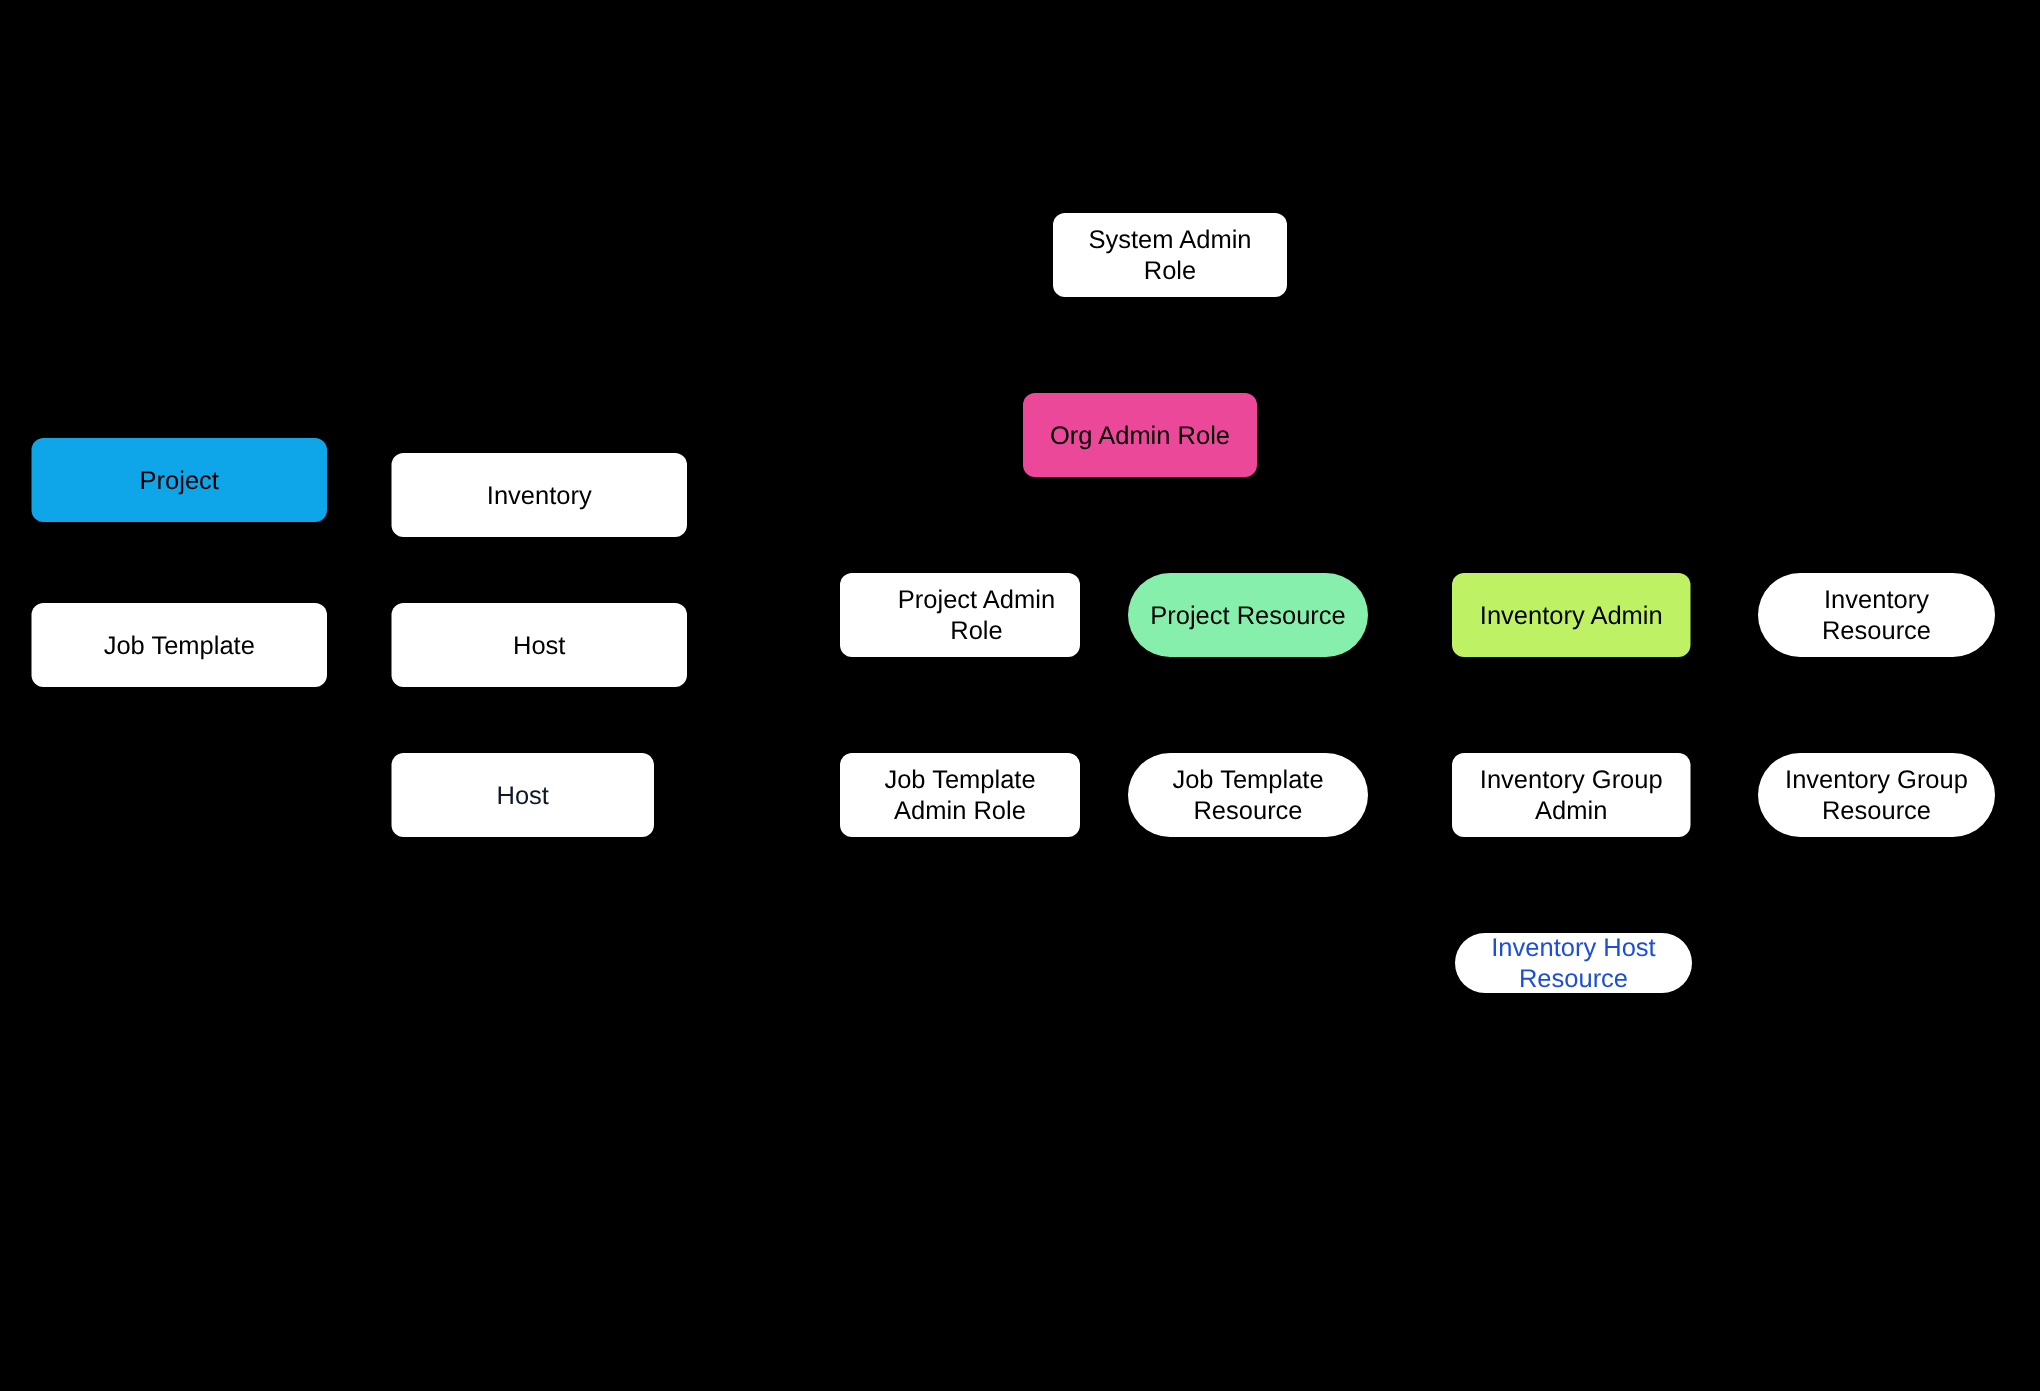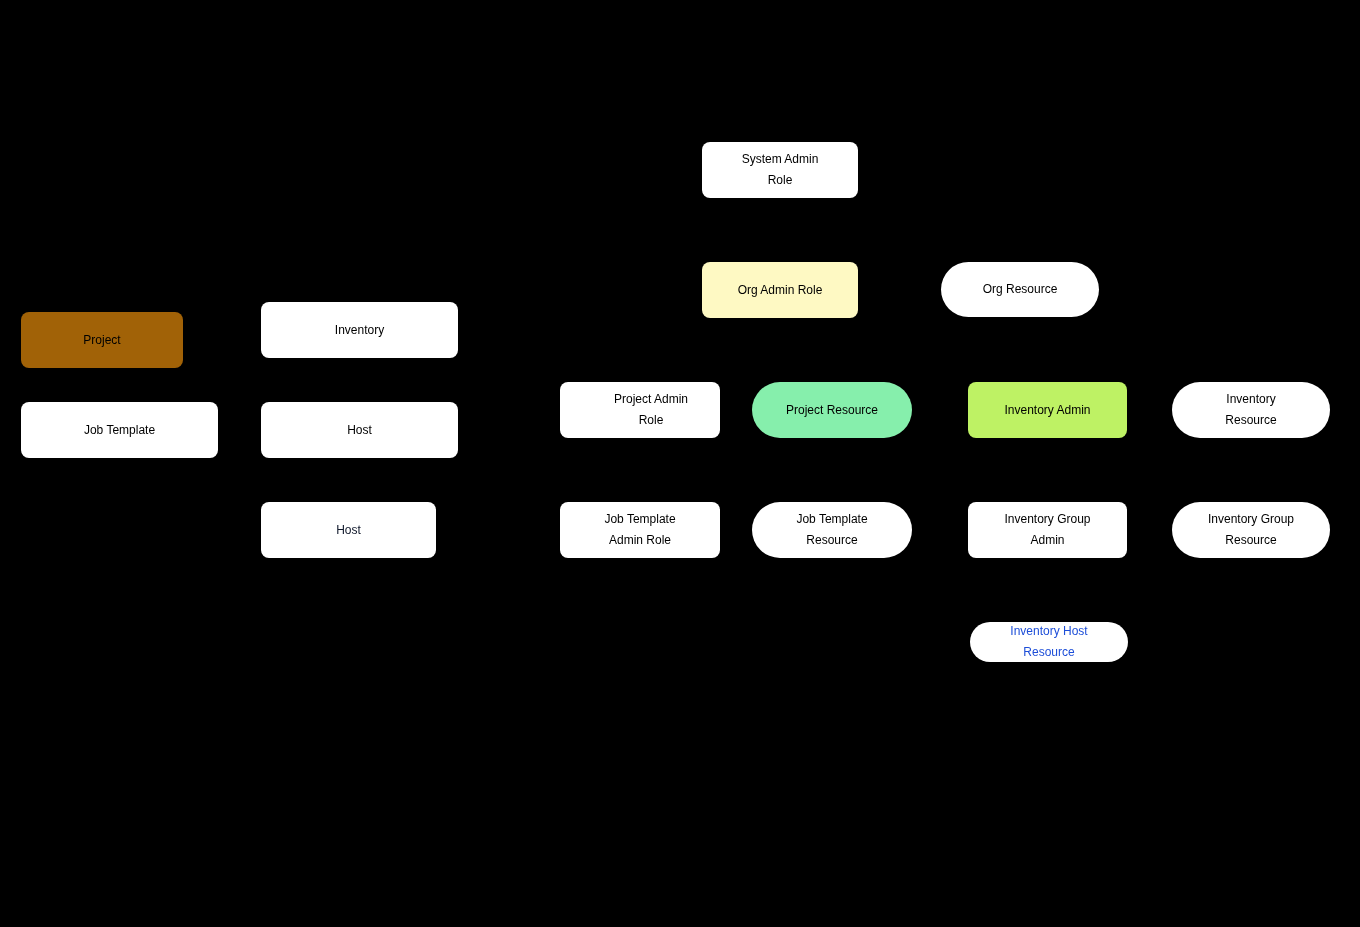--- a/index.html
+++ b/index.html
@@ -17,46 +17,45 @@
     position: relative;
     width: 1360px;
     height: 927px;
   }
   .node {
     position: absolute;
     display: flex;
     align-items: center;
     justify-content: center;
     text-align: center;
-    font-size: 12px;
+    font-size: 17px;
     font-weight: 400;
     line-height: 21px;
     white-space: pre-line;
     box-sizing: border-box;
   }
   .node.rect {
     border-radius: 8px;
   }
   .node.pill {
     border-radius: 28px;
   }
 </style>
 </head>
 <body style="background: rgb(0, 0, 0);">
 
 <div class="canvas" style="width: 1360px; height: 927px; background: rgb(0, 0, 0);">
-    <div class="node rect" style="left: 21px; top: 312px; width: 162px; height: 56px; background: #a16207; color: rgb(0, 0, 0);">Project</div>
+    <div class="node rect" style="left: 21px; top: 292px; width: 197px; height: 56px; background: #0ea5e9; color: rgb(0, 0, 0);">Project</div>
     <div class="node rect" style="left: 261px; top: 302px; width: 197px; height: 56px; background: rgb(255, 255, 255); color: rgb(0, 0, 0);">Inventory</div>
     <div class="node rect" style="left: 21px; top: 402px; width: 197px; height: 56px; background: rgb(255, 255, 255); color: rgb(0, 0, 0);">Job Template</div>
     <div class="node rect" style="left: 261px; top: 402px; width: 197px; height: 56px; background: rgb(255, 255, 255); color: rgb(0, 0, 0);">Host</div>
     <div class="node rect" style="left: 261px; top: 502px; width: 175px; height: 56px; background: rgb(255, 255, 255); color: #0f172a;">Host</div>
     <div class="node rect" style="left: 702px; top: 142px; width: 156px; height: 56px; background: rgb(255, 255, 255); color: rgb(0, 0, 0);">System Admin
 Role</div>
-    <div class="node rect" style="left: 702px; top: 262px; width: 156px; height: 56px; background: #fef9c3; color: rgb(0, 0, 0);">Org Admin Role</div>
-    <div class="node pill" style="left: 941px; top: 262px; width: 158px; height: 55px; background: rgb(255, 255, 255); color: rgb(0, 0, 0);">Org Resource</div>
+    <div class="node rect" style="left: 682px; top: 262px; width: 156px; height: 56px; background: #ec4899; color: rgb(0, 0, 0);">Org Admin Role</div>
     <div class="node rect" style="left: 560px; top: 382px; width: 160px; height: 56px; background: rgb(255, 255, 255); color: rgb(0, 0, 0); padding-left: 22px;">Project Admin
 Role</div>
     <div class="node pill" style="left: 752px; top: 382px; width: 160px; height: 56px; background: #86efac; color: rgb(0, 0, 0);">Project Resource</div>
     <div class="node rect" style="left: 968px; top: 382px; width: 159px; height: 56px; background: #bef264; color: rgb(0, 0, 0);">Inventory Admin</div>
     <div class="node pill" style="left: 1172px; top: 382px; width: 158px; height: 56px; background: rgb(255, 255, 255); color: rgb(0, 0, 0);">Inventory
 Resource</div>
     <div class="node rect" style="left: 560px; top: 502px; width: 160px; height: 56px; background: rgb(255, 255, 255); color: rgb(0, 0, 0);">Job Template
 Admin Role</div>
     <div class="node pill" style="left: 752px; top: 502px; width: 160px; height: 56px; background: rgb(255, 255, 255); color: rgb(0, 0, 0);">Job Template
 Resource</div>

